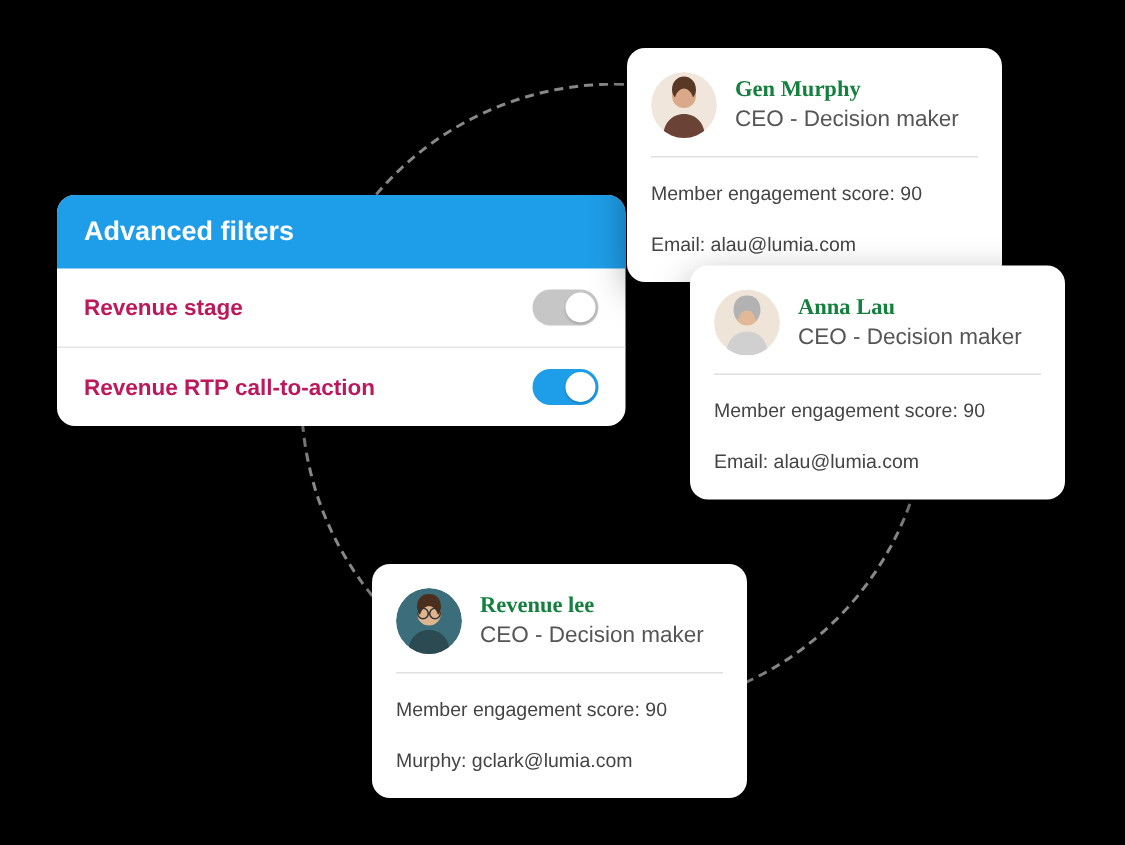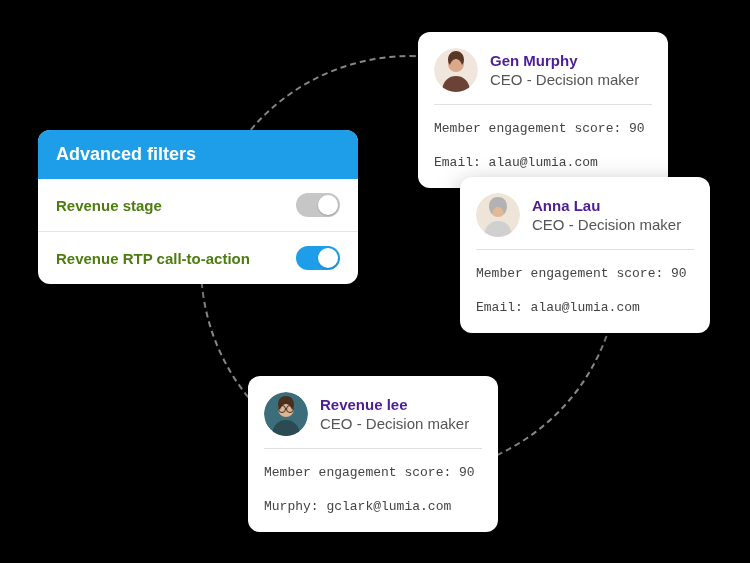--- a/index.html
+++ b/index.html
@@ -17,21 +17,21 @@
     height: 420px;
     border: 2px dashed #888;
     border-radius: 50%;
     top: 55px;
     left: 200px;
   }
   .filter-panel {
     position: absolute;
     top: 130px;
     left: 38px;
-    width: 320px;
+    width: 379px;
     background: #fff;
     border-radius: 12px;
     box-shadow: 0 8px 24px rgba(0,0,0,0.35);
     overflow: hidden;
   }
   .filter-header {
     background: #1e9ee8;
     color: #fff;
     font-weight: 700;
     font-size: 18px;
@@ -41,21 +41,21 @@
     display: flex;
     align-items: center;
     justify-content: space-between;
     padding: 14px 18px;
     border-top: 1px solid #e5e5e5;
   }
   .filter-row:first-of-type { border-top: none; }
   .filter-label {
     font-size: 15px;
     font-weight: 600;
-    color: #4d7c0f;
+    color: #be185d;
   }
   .toggle {
     width: 44px;
     height: 24px;
     border-radius: 12px;
     position: relative;
     cursor: pointer;
   }
   .toggle.off { background: #c6c6c6; }
   .toggle.on { background: #1e9ee8; }
@@ -95,33 +95,33 @@
     height: 44px;
     border-radius: 50%;
     flex-shrink: 0;
     position: relative;
     overflow: hidden;
   }
   .avatar svg { width: 100%; height: 100%; display: block; }
   .card-name {
     font-weight: 700;
     font-size: 15px;
-    color: #4c1d95;
+    color: #15803d;
+    font-family: Liberation Serif, serif;
   }
   .card-role {
     font-size: 15px;
     color: #555;
     margin-top: 2px;
   }
   .card-detail {
     font-size: 13px;
     color: #444;
     margin-top: 14px;
     line-height: 1.5;
-    font-family: Liberation Mono, monospace;
   }
   #card-1 { top: 32px; left: 418px; }
   #card-2 { top: 177px; left: 460px; }
   #card-3 { top: 376px; left: 248px; }
 </style>
 </head>
 <body>
 
 <div class="dashed-circle"></div>
 

